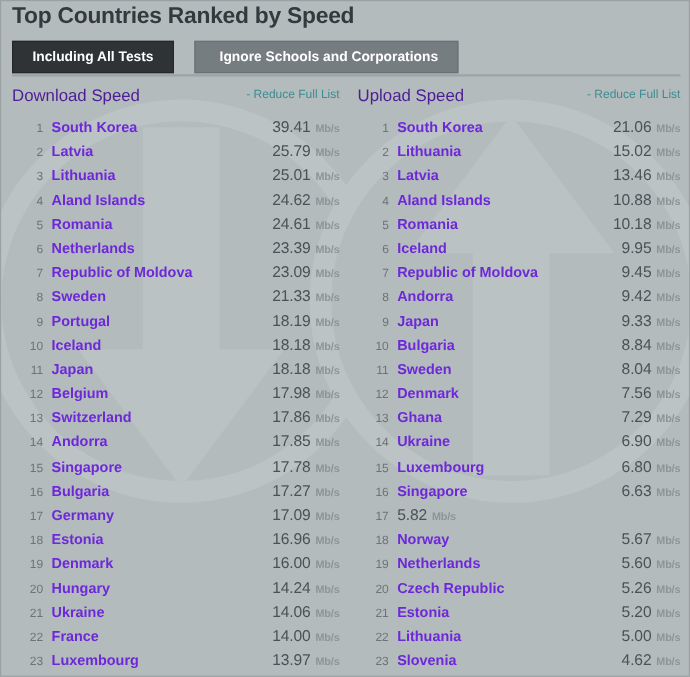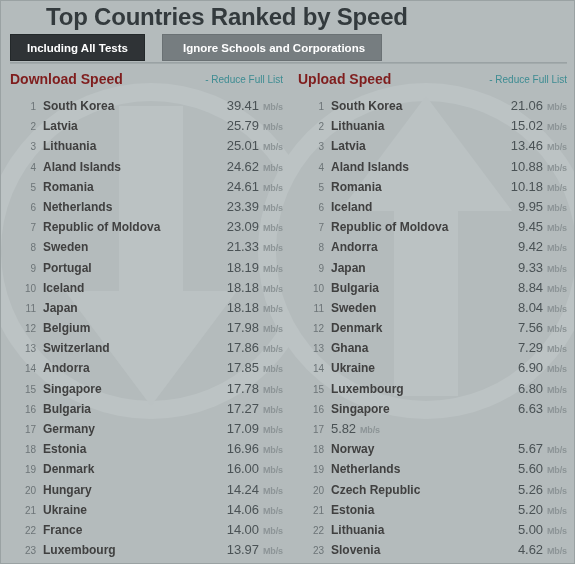--- a/index.html
+++ b/index.html
@@ -30,27 +30,26 @@
     width: 575px; height: 564px;
     pointer-events: none;
     z-index: 0;
   }
 
   
   .page-title {
     position: absolute;
     left: 9px;
     top: 2px;
-    font-size: 24px;
+    font-size: 19px;
     font-weight: bold;
     color: #333a3d;
     letter-spacing: -0.2px;
     z-index: 3;
     white-space: nowrap;
-    margin-left: 36px;
   }
 
   
   .tabs {
     position: absolute;
     left: 9px;
     top: 33px;
     z-index: 3;
     display: flex;
     align-items: flex-end;
@@ -105,22 +104,22 @@
   }
   .col.left  { padding-left: 9px;  padding-right: 5px; }
   .col.right { padding-left: 10px; padding-right: 8px; }
 
   .col-head {
     position: relative;
     height: 25px;
   }
   .col-title {
     font-size: 14px;
-    font-weight: bold;
-    color: #7f1d1d;
+    font-weight: normal;
+    color: #4c1d95;
     position: absolute;
     left: 0;
     top: 0;
   }
   .reduce-link {
     position: absolute;
     right: 0;
     top: 3px;
     font-size: 10px;
     color: #3d8c92;
@@ -145,21 +144,21 @@
     width: 26px;
     text-align: right;
     font-size: 10px;
     color: #6c7477;
     padding-right: 7px;
     flex: none;
   }
   .rank-name {
     font-size: 12px;
     font-weight: bold;
-    color: #404040;
+    color: #6d28d9;
     flex: 1 1 auto;
     overflow: hidden;
   }
   .rank-value {
     font-size: 13px;
     color: #4a5255;
     text-align: right;
     flex: none;
     letter-spacing: -0.1px;
   }

